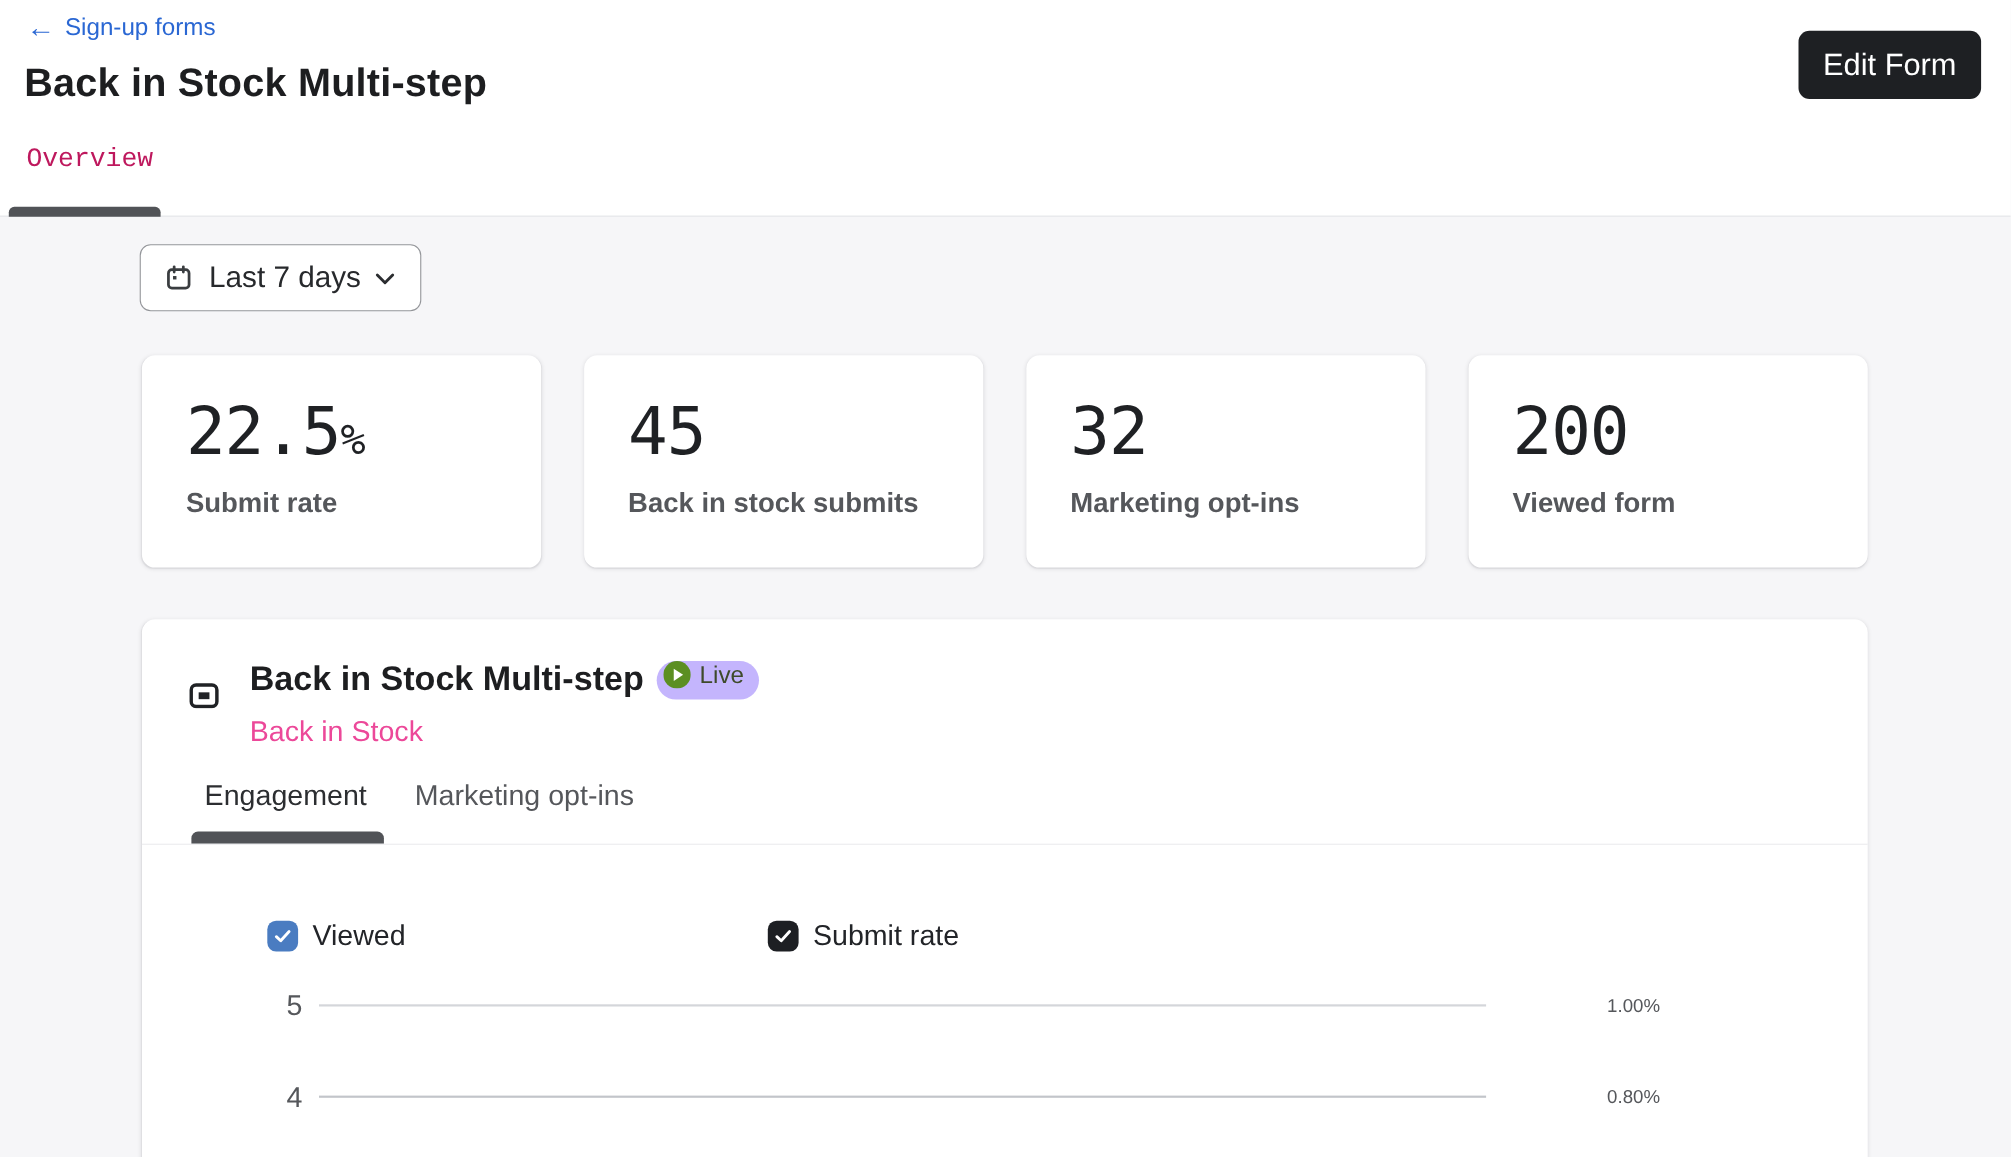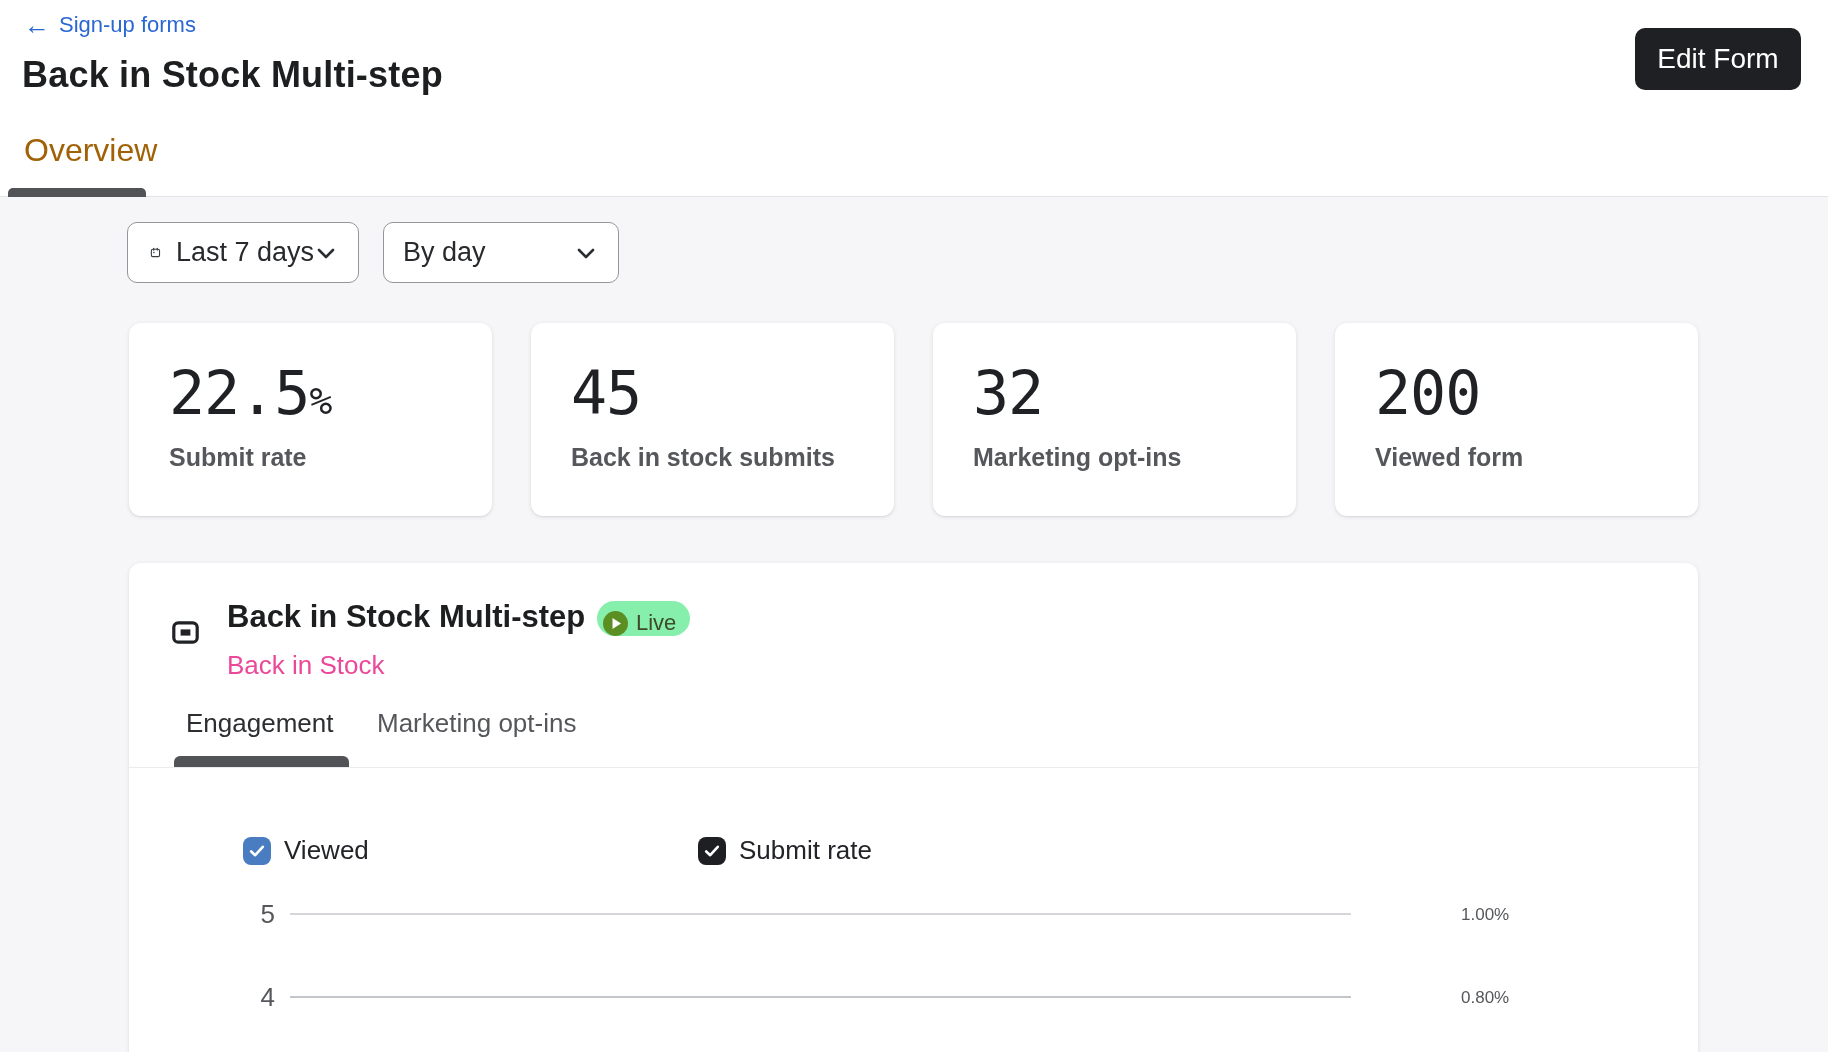--- a/index.html
+++ b/index.html
@@ -7,54 +7,54 @@
   body { font-family:"Liberation Sans", sans-serif; background:#f6f6f8; }
   .canvas { position:relative; width:1828px; height:1052px; overflow:hidden; background:#f6f6f8; }
 
   
   .page-header { position:absolute; left:0; top:0; width:1828px; height:197px;
                  background:#ffffff; border-bottom:1px solid #e2e3e6; }
   .back-link { position:absolute; left:24px; top:12px; font-size:22px; color:#2a67d3;
                display:flex; align-items:center; gap:9px; cursor:pointer; text-decoration:none; }
   .back-arrow { font-size:26px; line-height:22px; }
   .page-title { position:absolute; left:22px; top:54px; font-size:36px; font-weight:700; color:#1d1e20; letter-spacing:0.2px; }
-  .overview-tab { position:absolute; left:24px; top:132px; font-size:32px; color:#a16207; cursor:pointer; }
+  .overview-tab { position:absolute; left:24px; top:132px; font-size:24px; color:#be185d; cursor:pointer;font-family:Liberation Mono, monospace; }
   .overview-underline { position:absolute; left:8px; top:188px; width:138px; height:9px;
                         background:#515357; border-radius:5px 5px 0 0; }
   .edit-btn { position:absolute; left:1635px; top:28px; width:166px; height:62px;
               background:#1e2023; color:#ffffff; font-size:28px; border:none; border-radius:10px;
               display:flex; align-items:center; justify-content:center; cursor:pointer;
               font-family:"Liberation Sans", sans-serif; }
 
   
   .dd { position:absolute; top:222px; height:61px; background:#ffffff; border:1.5px solid #94969a;
         border-radius:10px; display:flex; align-items:center; cursor:pointer; }
-  .dd-date { left:127px; width:232px; padding:0 20px 0 22px; }
+  .dd-date { left:127px; width:256px; padding:0 20px 0 22px; }
   .dd-gran { left:383px; width:236px; padding:0 20px 0 19px; }
   .dd-label { font-size:27px; color:#27292c; white-space:nowrap; }
   .dd-date .dd-label { margin-left:15px; }
   .dd .spacer { flex:1; }
   .chev { flex:none; }
 
   
   .metric-card { position:absolute; top:323px; width:363px; height:193px; background:#ffffff;
                  border-radius:12px; box-shadow:0 1px 4px rgba(20,20,30,0.10), 0 1px 1px rgba(20,20,30,0.06); }
   .mc-0 { left:129px; } .mc-1 { left:531px; } .mc-2 { left:933px; } .mc-3 { left:1335px; }
   .metric-value { position:absolute; left:40px; top:40px; font-family:"DejaVu Sans Mono", monospace;
                   font-size:60px; color:#1f2124; line-height:1; letter-spacing:-1px; }
   .metric-suffix { font-size:38px; }
   .metric-label { position:absolute; left:40px; top:120px; font-size:25px; font-weight:600; color:#55575b; }
 
   
   .form-card { position:absolute; left:129px; top:563px; width:1569px; height:540px; background:#ffffff;
                border-radius:12px; box-shadow:0 1px 4px rgba(20,20,30,0.10), 0 1px 1px rgba(20,20,30,0.06); }
   .form-icon { position:absolute; left:43px; top:58px; }
   .fc-title { position:absolute; left:98px; top:36px; font-size:31px; font-weight:700; color:#1d1e20; }
-  .live-badge { position:absolute; left:468px; top:38px; height:35px; background:#86efac; border-radius:18px;
-                display:flex; align-items:flex-end; gap:8px; padding:0 14px 0 6px; }
+  .live-badge { position:absolute; left:468px; top:38px; height:35px; background:#c4b5fd; border-radius:18px;
+                display:flex; align-items:flex-start; gap:8px; padding:0 14px 0 6px; }
   .live-text { font-size:22px; color:#3e4a2a; }
   .fc-subtitle { position:absolute; left:98px; top:87px; font-size:26px; color:#ec4899; }
 
   .fc-tab { position:absolute; top:145px; font-size:26px; cursor:pointer; }
   .fc-tab-active { left:57px; color:#2c2e31; }
   .fc-tab-inactive { left:248px; color:#55575b; }
   .fc-tab-underline { position:absolute; left:45px; top:193px; width:175px; height:11px;
                       background:#515357; border-radius:6px 6px 0 0; }
   .fc-divider { position:absolute; left:0; top:204px; width:1569px; height:1px; background:#ebecee; }
 
@@ -96,27 +96,20 @@
       <line x1="16" y1="2.5" x2="16" y2="7" stroke="#3a3d40" stroke-width="2.4" stroke-linecap="round"></line>
       <rect x="7" y="10.5" width="3" height="3" fill="#3a3d40"></rect>
     </svg>
     <span class="dd-label">Last 7 days</span>
     <span class="spacer"></span>
     <svg class="chev" width="24" height="24" viewBox="0 0 24 24">
       <polyline points="5,9 12,16 19,9" fill="none" stroke="#2b2d30" stroke-width="2.6" stroke-linecap="round" stroke-linejoin="round"></polyline>
     </svg>
   </div>
 
-  <div class="dd dd-gran">
-    <span class="dd-label">By day</span>
-    <span class="spacer"></span>
-    <svg class="chev" width="24" height="24" viewBox="0 0 24 24">
-      <polyline points="5,9 12,16 19,9" fill="none" stroke="#2b2d30" stroke-width="2.6" stroke-linecap="round" stroke-linejoin="round"></polyline>
-    </svg>
-  </div>
 
   <div class="metric-card mc-0">
     <div class="metric-value"><span>22.5</span><span class="metric-suffix">%</span></div>
     <div class="metric-label">Submit rate</div>
   </div>
   <div class="metric-card mc-1">
     <div class="metric-value"><span>45</span><span class="metric-suffix"></span></div>
     <div class="metric-label">Back in stock submits</div>
   </div>
   <div class="metric-card mc-2">

